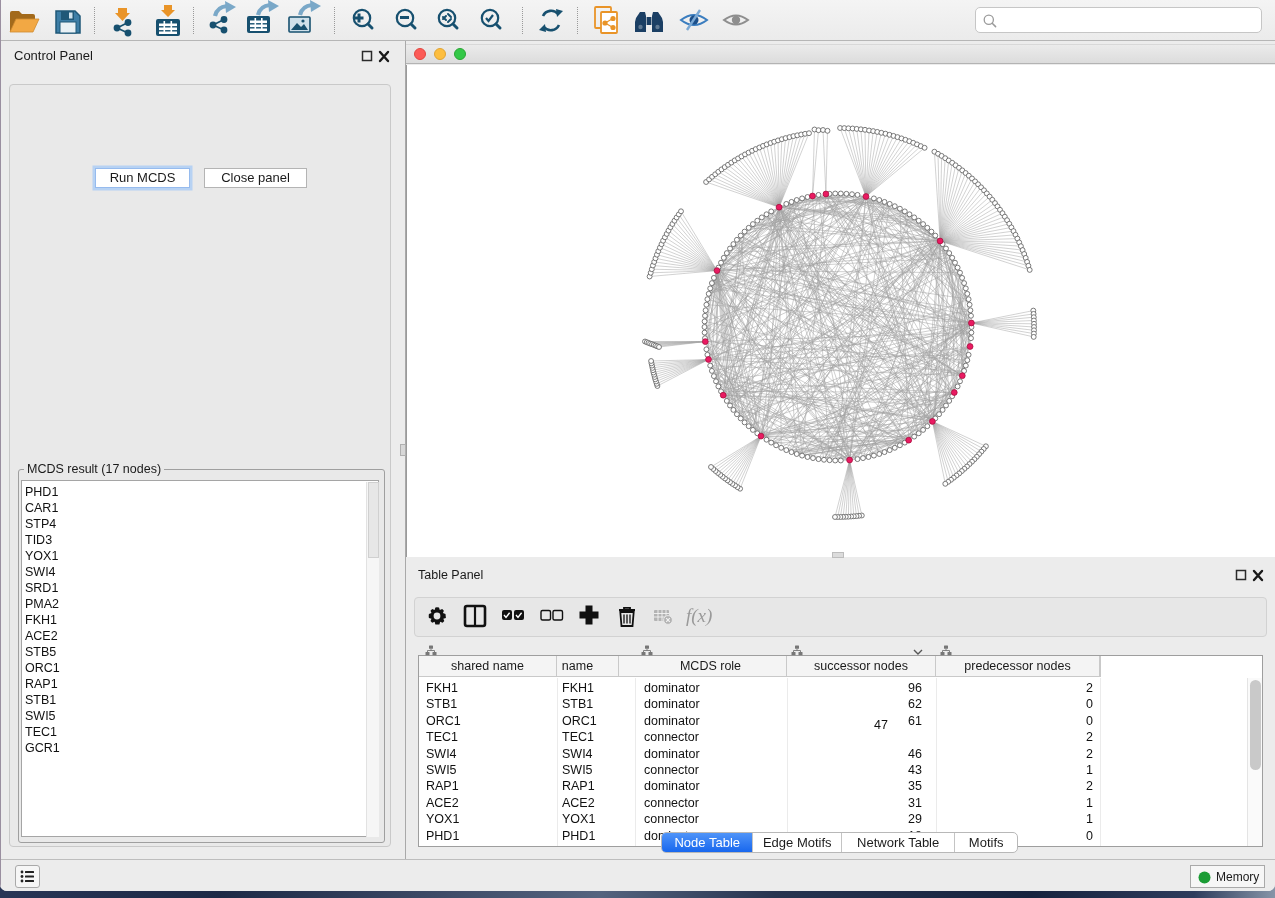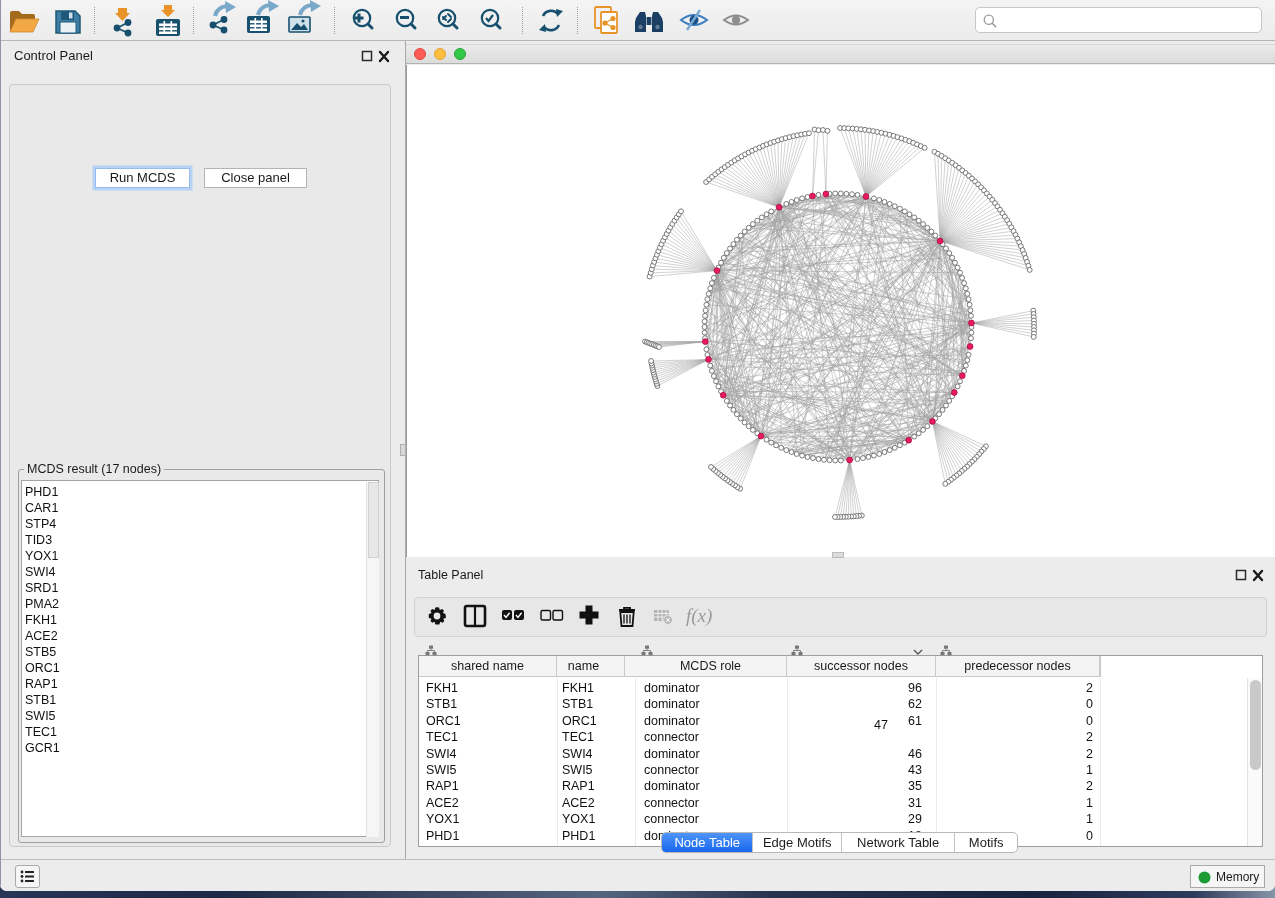--- a/index.html
+++ b/index.html
@@ -1238,21 +1238,21 @@
           <line x1="252" y1="13" x2="252" y2="24"></line>
         </g>
         <circle cx="254" cy="23" r="4.4" fill="#8a8a8a" stroke="#e7e7e7" stroke-width="1"></circle>
         <path d="M252.2 21.2 l3.6 3.6 M255.8 21.2 l-3.6 3.6" stroke="#fff" stroke-width="1.2"></path>
       </g>
       <text x="272" y="25" font-family="Liberation Serif, serif" font-style="italic" font-size="19" fill="#9a9a9a">f(x)</text>
     </svg>
     <div id="table">
       <div id="thead">
         <div class="hc" style="left:0px;width:138px">shared name</div>
-        <div class="hc" style="left:128px;width:78px;padding-right:4px">name</div>
+        <div class="hc" style="left:122px;width:78px;padding-right:4px">name</div>
         <div class="hc" style="left:216px;width:152px">MCDS role</div>
         <div class="hc" style="left:368px;width:149px">successor nodes</div>
         <div class="hc" style="left:517px;width:164px">predecessor nodes</div>
       </div>
       <div id="tbody">
         <div class="cell" style="left:7px;top:25px">FKH1</div>
         <div class="cell" style="left:143px;top:25px">FKH1</div>
         <div class="cell" style="left:225px;top:25px">dominator</div>
         <div class="cell" style="left:455px;top:25px;width:48px;text-align:right">96</div>
         <div class="cell" style="left:626px;top:25px;width:48px;text-align:right">2</div>

